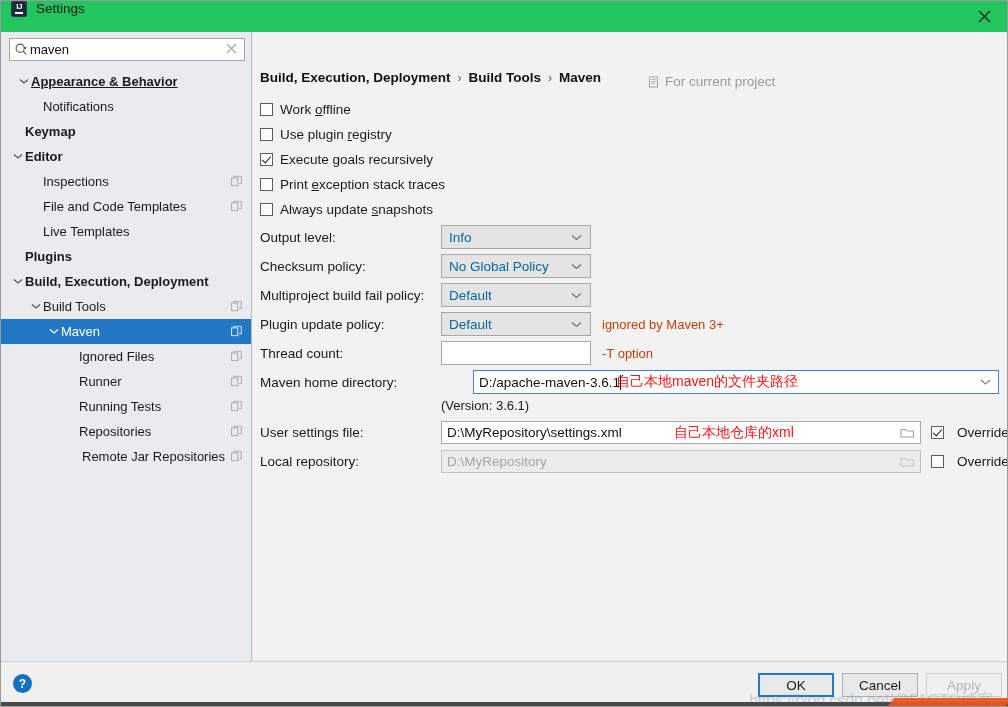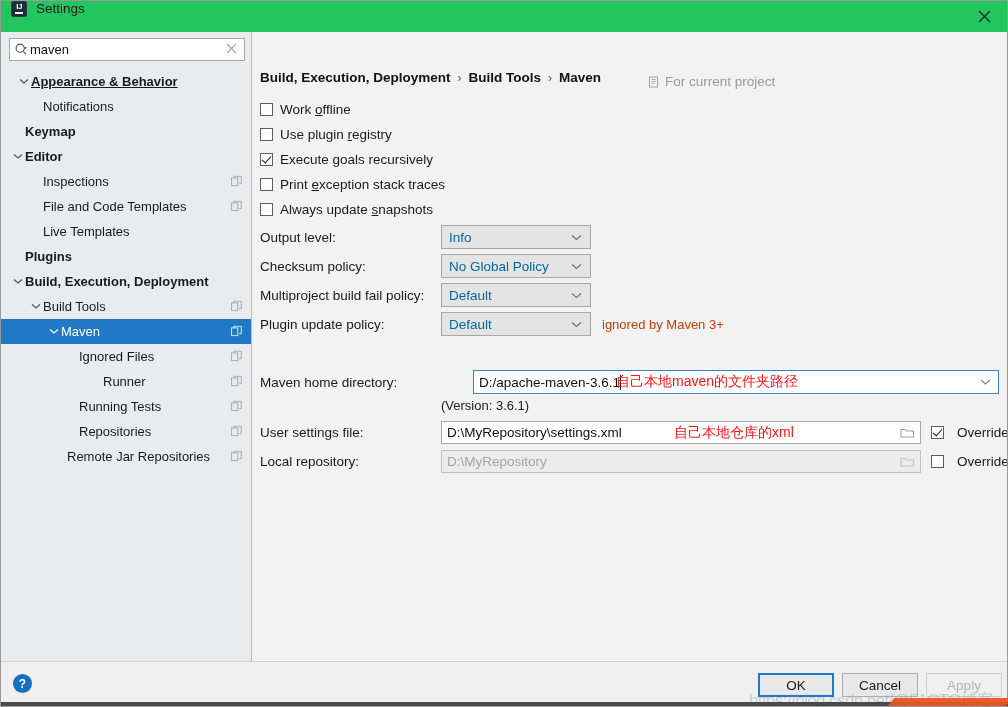--- a/index.html
+++ b/index.html
@@ -586,21 +586,21 @@
               <svg width="10" height="7" viewBox="0 0 10 7">
                 <polyline points="1,1.5 5,5 9,1.5" fill="none" stroke="#555" stroke-width="1.3"></polyline>
               </svg>
             </span>
             <span class="lbl">Ignored Files</span>
             <span class="copy-ic"><svg width="11" height="11" viewBox="0 0 11 11">
                 <rect x="0.6" y="2.4" width="6.2" height="7.8" fill="none" stroke="#6e6e6e" stroke-width="0.95"></rect>
                 <polyline points="2.8,2.2 2.8,0.7 10.3,0.7 10.3,8.2 8.1,8.2" fill="none" stroke="#6e6e6e" stroke-width="0.95"></polyline>
               </svg></span>
           </div>
-          <div class="node" style="padding-left: 88px;">
+          <div class="node" style="padding-left: 64px;">
             <span class="arrow blank">
               <svg width="10" height="7" viewBox="0 0 10 7">
                 <polyline points="1,1.5 5,5 9,1.5" fill="none" stroke="#555" stroke-width="1.3"></polyline>
               </svg>
             </span>
             <span class="lbl">Runner</span>
             <span class="copy-ic"><svg width="11" height="11" viewBox="0 0 11 11">
                 <rect x="0.6" y="2.4" width="6.2" height="7.8" fill="none" stroke="#6e6e6e" stroke-width="0.95"></rect>
                 <polyline points="2.8,2.2 2.8,0.7 10.3,0.7 10.3,8.2 8.1,8.2" fill="none" stroke="#6e6e6e" stroke-width="0.95"></polyline>
               </svg></span>
@@ -622,21 +622,21 @@
               <svg width="10" height="7" viewBox="0 0 10 7">
                 <polyline points="1,1.5 5,5 9,1.5" fill="none" stroke="#555" stroke-width="1.3"></polyline>
               </svg>
             </span>
             <span class="lbl">Repositories</span>
             <span class="copy-ic"><svg width="11" height="11" viewBox="0 0 11 11">
                 <rect x="0.6" y="2.4" width="6.2" height="7.8" fill="none" stroke="#6e6e6e" stroke-width="0.95"></rect>
                 <polyline points="2.8,2.2 2.8,0.7 10.3,0.7 10.3,8.2 8.1,8.2" fill="none" stroke="#6e6e6e" stroke-width="0.95"></polyline>
               </svg></span>
           </div>
-          <div class="node" style="padding-left: 52px;">
+          <div class="node" style="padding-left: 67px;">
             <span class="arrow blank">
               <svg width="10" height="7" viewBox="0 0 10 7">
                 <polyline points="1,1.5 5,5 9,1.5" fill="none" stroke="#555" stroke-width="1.3"></polyline>
               </svg>
             </span>
             <span class="lbl">Remote Jar Repositories</span>
             <span class="copy-ic"><svg width="11" height="11" viewBox="0 0 11 11">
                 <rect x="0.6" y="2.4" width="6.2" height="7.8" fill="none" stroke="#6e6e6e" stroke-width="0.95"></rect>
                 <polyline points="2.8,2.2 2.8,0.7 10.3,0.7 10.3,8.2 8.1,8.2" fill="none" stroke="#6e6e6e" stroke-width="0.95"></polyline>
               </svg></span>
@@ -733,20 +733,25 @@
             <span class="cv">Default</span>
             <span class="caret">
               <svg width="11" height="7" viewBox="0 0 11 7">
                   <polyline points="1,1.5 5.5,5.5 10,1.5" fill="none" stroke="#444" stroke-width="1.3"></polyline>
                 </svg>
             </span>
           </div>
           <span class="hint">ignored by Maven 3+</span>
         </div>
 
+        <div class="frow" style="top:309px">
+          <span class="flabel">Thread count:</span>
+          <div class="tfield" title=""></div>
+          <span class="hint">-T option</span>
+        </div>
 
         <div id="mavenhome-row">
           <span class="flabel">Maven home directory:</span>
           <div id="mavenhome-combo">
             <span id="mavenhome-val">D:/apache-maven-3.6.1</span>
               <span class="caret-cursor"></span>
             <span id="mh-anno">自己本地maven的文件夹路径</span>
             <span id="mh-caret-wrap">
               <svg width="11" height="7" viewBox="0 0 11 7">
                   <polyline points="1,1.5 5.5,5.5 10,1.5" fill="none" stroke="#444" stroke-width="1.3"></polyline>

